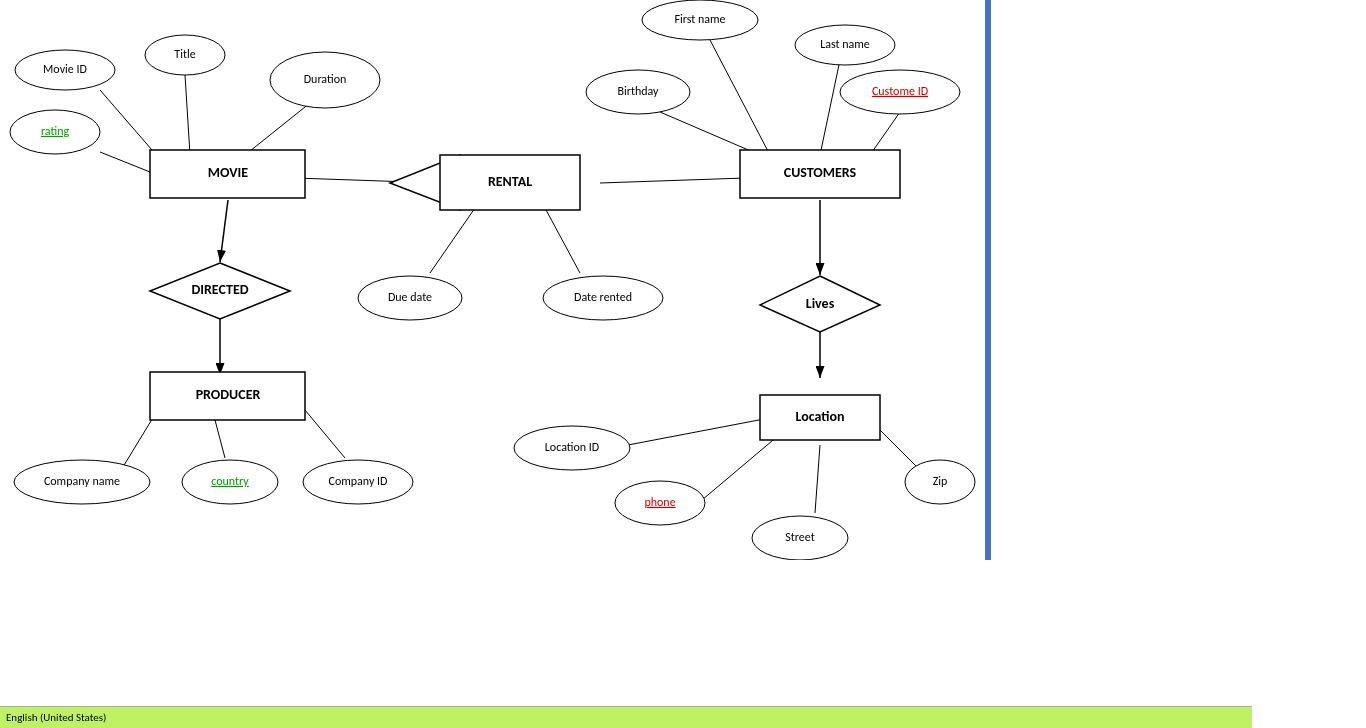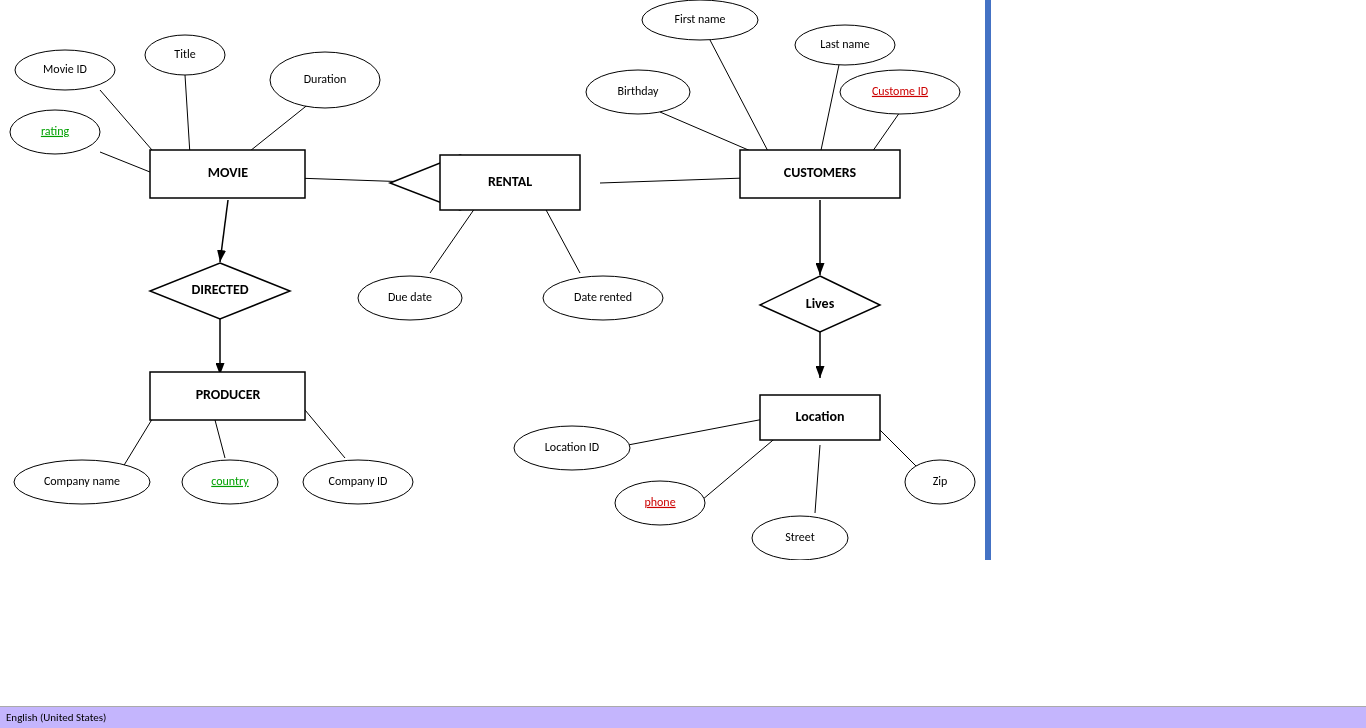--- a/index.html
+++ b/index.html
@@ -11,23 +11,23 @@
       height: 560px;
       top: 0;
       left: 0;
       background: #fff;
     }
 
     #status-bar {
       position: absolute;
       bottom: 0;
       left: 0;
-      width: 1366px;
+      width: 1252px;
       height: 22px;
-      background: #c4b5fd;
+      background: #bef264;
       border-top: 1px solid #aaa;
       display: flex;
       align-items: center;
       padding-left: 6px;
       font-size: 11px;
       color: #000;
     }
 
     #right-border {
       position: absolute;

